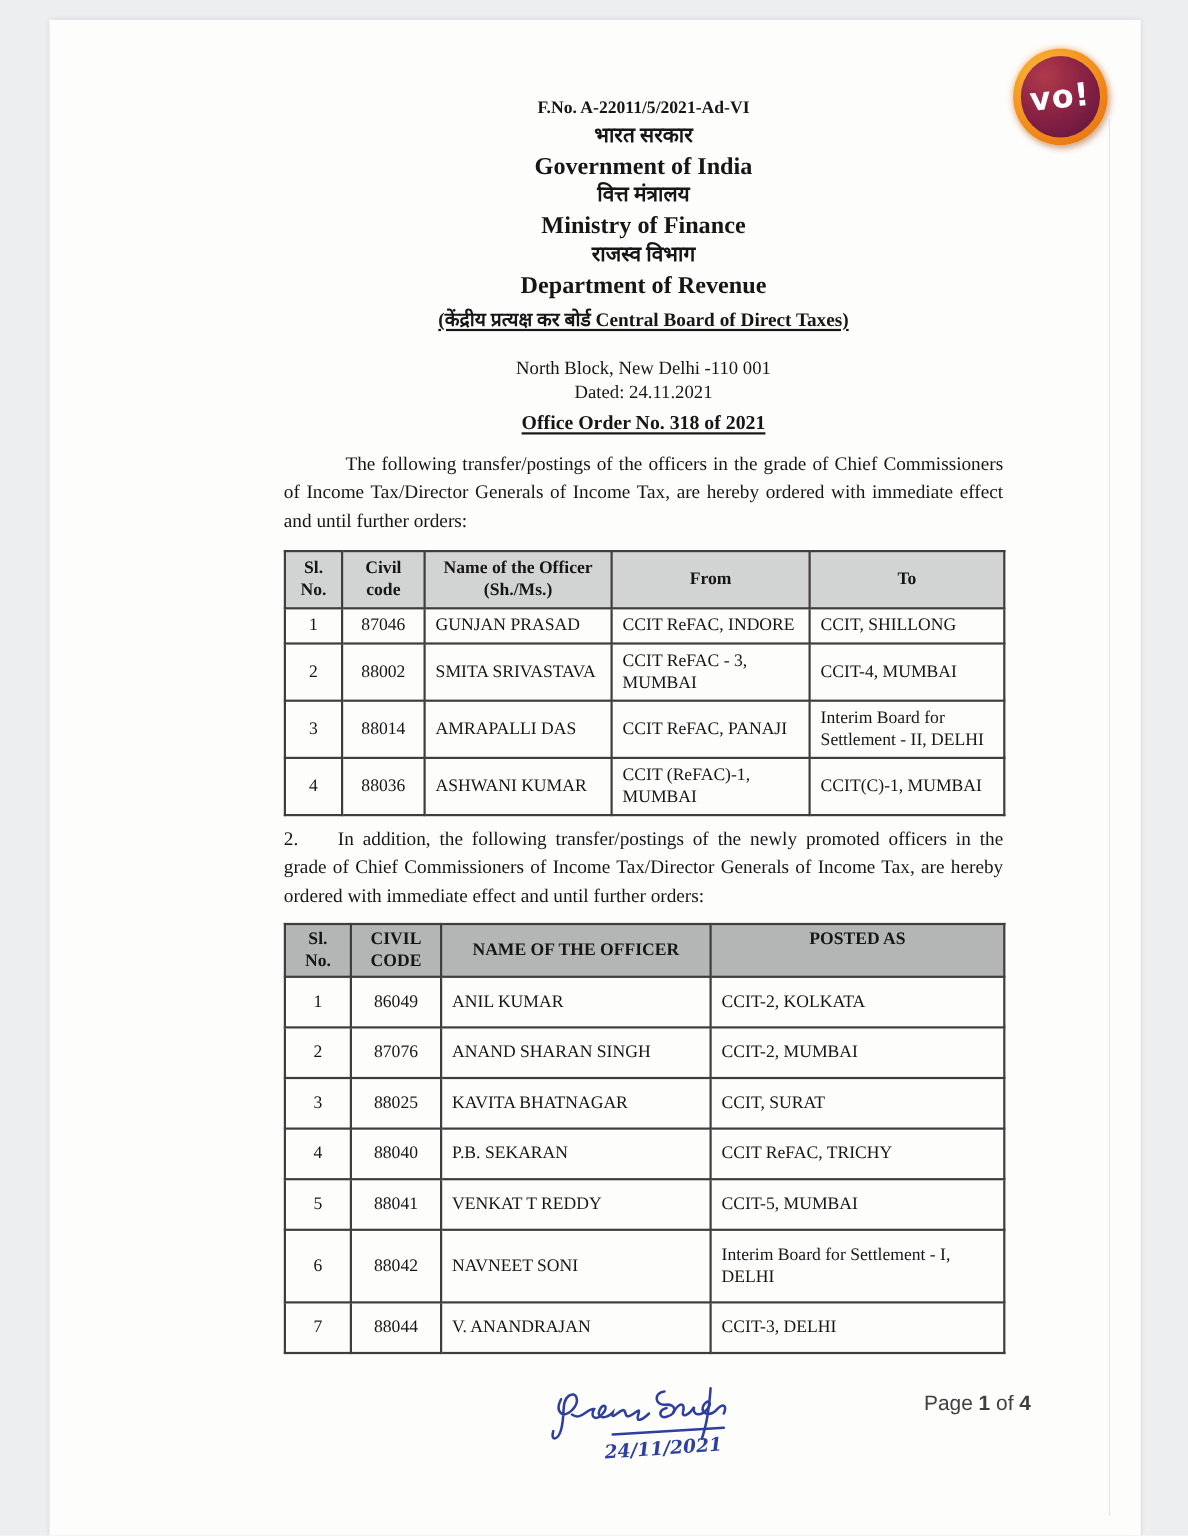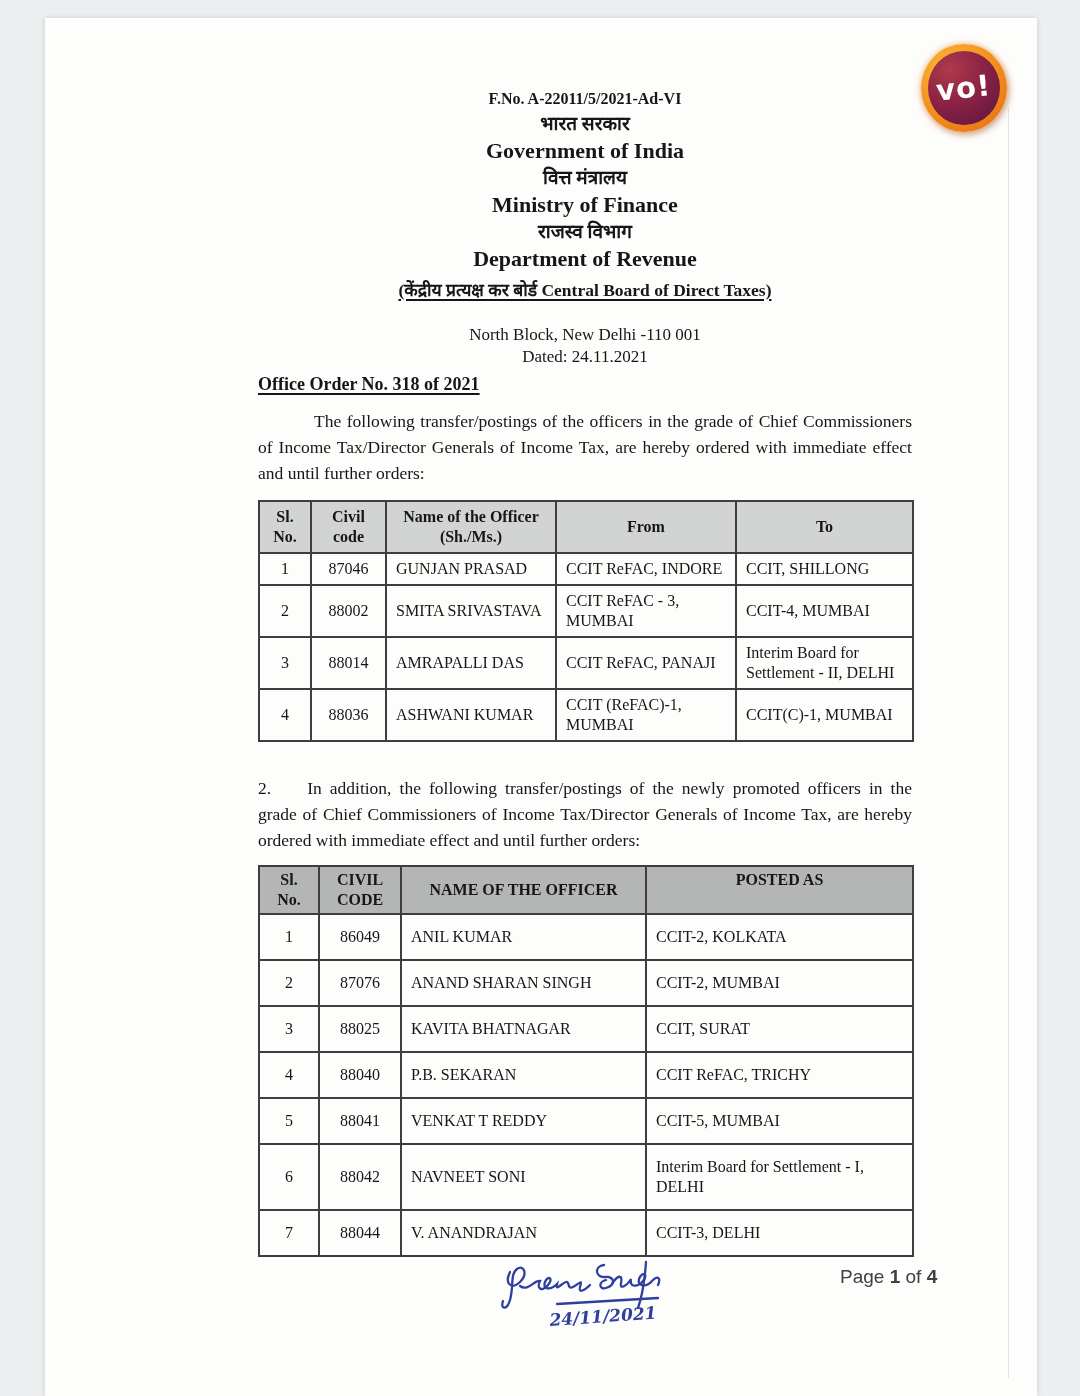--- a/index.html
+++ b/index.html
@@ -43,27 +43,27 @@
   .fno { font-weight:bold; font-size:16px; line-height:22px; }
   .hline { font-weight:bold; font-size:19px; line-height:27px; }
   .hline:first-of-type { margin-top:6px; }
   .eline { font-weight:bold; font-size:22px; line-height:27px; }
   .board {
     font-weight:bold; font-size:17.5px; line-height:24px; margin-top:6px;
     text-decoration:underline; text-underline-offset:3px; text-decoration-thickness:2px;
   }
   .right-block { text-align:center; margin-top:22px; font-size:17px; line-height:22px; }
   .order-title {
-    margin-top:4px;
+    text-align:center; margin-top:4px;
     font-weight:bold; font-size:18px; line-height:24px;
     text-decoration:underline; text-underline-offset:3px; text-decoration-thickness:2px;
   }
   .para { font-size:17.5px; line-height:26px; text-align:justify; margin:12px 0 0 0; }
   .p1 { text-indent:56px; }
-  .p2 { margin-top:33px; }
+  .p2 { margin-top:7px; }
   .pnum { margin-right:36px; }
   table {
     border-collapse:collapse; table-layout:fixed; width:654px;
     font-size:16px; line-height:20px;
   }
   .t1 { margin-top:14px; }
   .t2 { margin-top:12px; }
   th, td { border:2px solid #3e3e3e; padding:5px 9px; vertical-align:middle; }
   th { font-weight:bold; text-align:center; white-space:pre-line; }
   .t1 th { background:#d2d4d3; }

